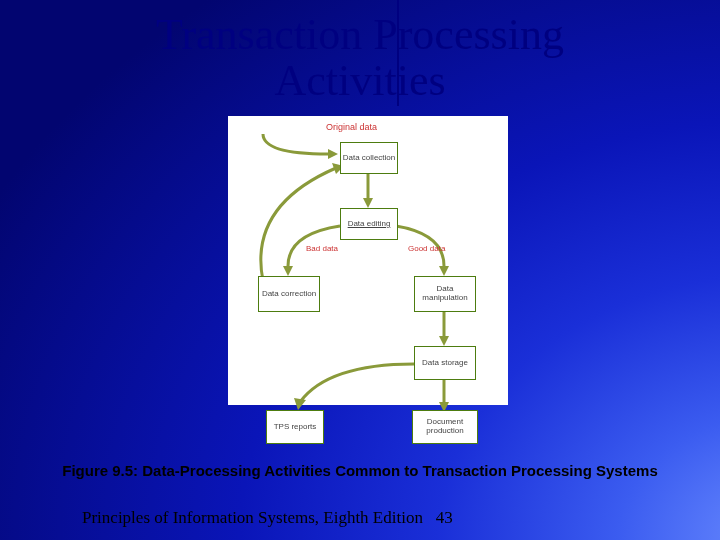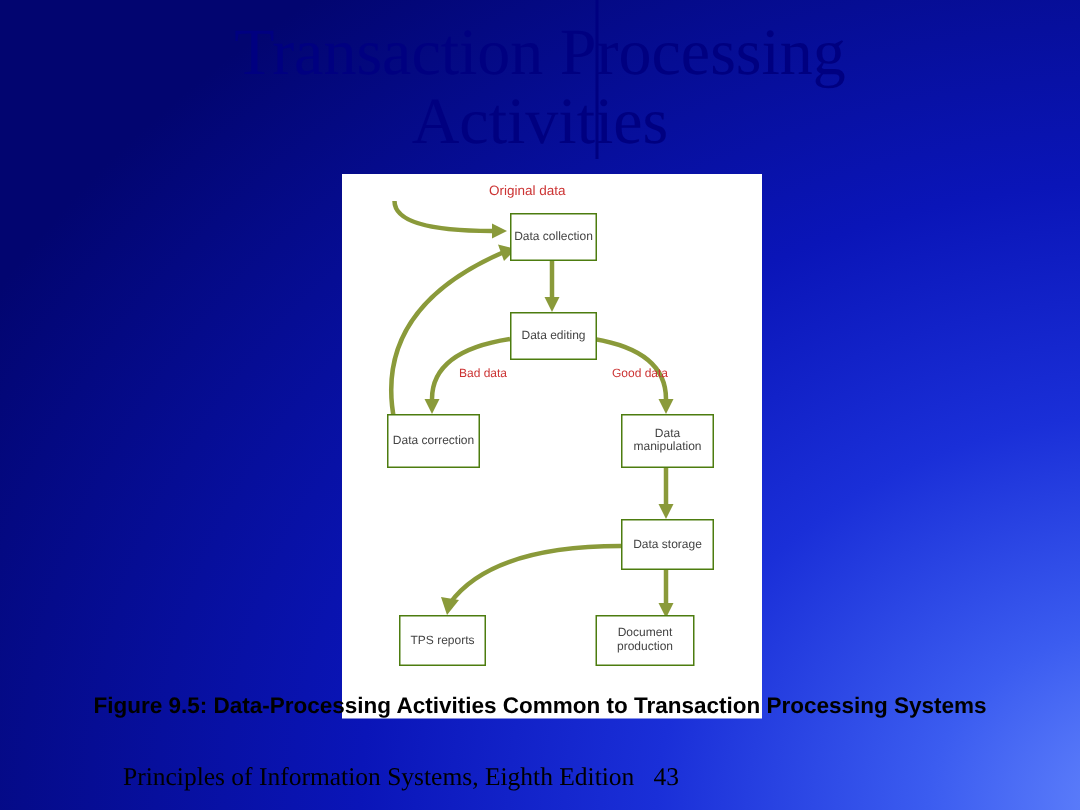--- a/index.html
+++ b/index.html
@@ -7,21 +7,21 @@
     width:720px;height:540px;
     background:radial-gradient(ellipse 900px 700px at 780px 540px,#6a8cff 0%,#3b5cf0 18%,#1a2fd8 38%,#0a15b8 60%,#020570 100%);
     position:relative;color:#fff;
   }
   .title{position:absolute;top:12px;left:0;width:100%;text-align:center;color:#000080;font-size:44px;line-height:1.05;font-weight:400;}
   .title .u{display:inline-block;border-bottom:2px solid #000080;padding-bottom:16px;}
   .vrule{position:absolute;left:397px;top:0;width:2px;height:106px;background:#000080;}
   .caption{position:absolute;left:0;width:100%;text-align:center;top:462px;font-family:Arial,Helvetica,sans-serif;font-size:15px;font-weight:700;color:#000;}
   .footer{position:absolute;left:82px;top:508px;font-size:17px;color:#000;}
   
-  .chart{position:absolute;left:228px;top:116px;width:280px;height:363px;background:#fff;}
+  .chart{position:absolute;left:228px;top:116px;width:280px;height:289px;background:#fff;}
   .orig{position:absolute;color:#c33;font-family:Arial,sans-serif;font-size:9px;}
   .fbox{position:absolute;border:1px solid #4d7c0f;background:#fff;font-family:Arial,sans-serif;font-size:8px;color:#444;text-align:center;display:flex;align-items:center;justify-content:center;line-height:1.1;}
   .fbox::after{content:"";position:absolute;left:4px;top:4px;right:-4px;bottom:-4px;background:#ddd8c8;z-index:-1;}
   .edge{position:absolute;color:#c33;font-family:Arial,sans-serif;font-size:8px;}
   svg.arrows{position:absolute;left:0;top:0;width:280px;height:340px;}
   svg .a{stroke:#8a9a3a;stroke-width:3;fill:none;}
   svg .ah{fill:#8a9a3a;}
 </style>
 </head>
 <body>
@@ -58,30 +58,30 @@
     <path class="a" d="M216 264 L216 286"></path>
     <polygon class="ah" points="211,286 221,286 216,296"></polygon>
 
     <path class="a" d="M186 248 Q100 248 72 286"></path>
     <polygon class="ah" points="66,282 78,284 70,294"></polygon>
   </svg>
 
   <div class="orig" style="left:98px;top:6px;">Original data</div>
 
   <div class="fbox" style="left:112px;top:26px;width:56px;height:30px;">Data collection</div>
-  <div class="fbox" style="left:112px;top:92px;width:56px;height:30px;">Data editing</div>
+  <div class="fbox" style="left:112px;top:92px;width:56px;height:30px;text-decoration:underline;">Data editing</div>
 
   <div class="edge" style="left:78px;top:128px;">Bad data</div>
   <div class="edge" style="left:180px;top:128px;">Good data</div>
 
   <div class="fbox" style="left:30px;top:160px;width:60px;height:34px;">Data correction</div>
   <div class="fbox" style="left:186px;top:160px;width:60px;height:34px;">Data manipulation</div>
   <div class="fbox" style="left:186px;top:230px;width:60px;height:32px;">Data storage</div>
   <div class="fbox" style="left:38px;top:294px;width:56px;height:32px;">TPS reports</div>
-  <div class="fbox" style="left:169px;top:294px;width:64px;height:32px;">Document production</div>
+  <div class="fbox" style="left:184px;top:294px;width:64px;height:32px;">Document production</div>
 </div>
 
 <div class="caption">Figure 9.5: Data-Processing Activities Common to Transaction Processing Systems</div>
 
 <div class="footer">
   <span>Principles of Information Systems, Eighth Edition</span>&nbsp;&nbsp;
   <span>43</span>
 </div>
 
 </div>

